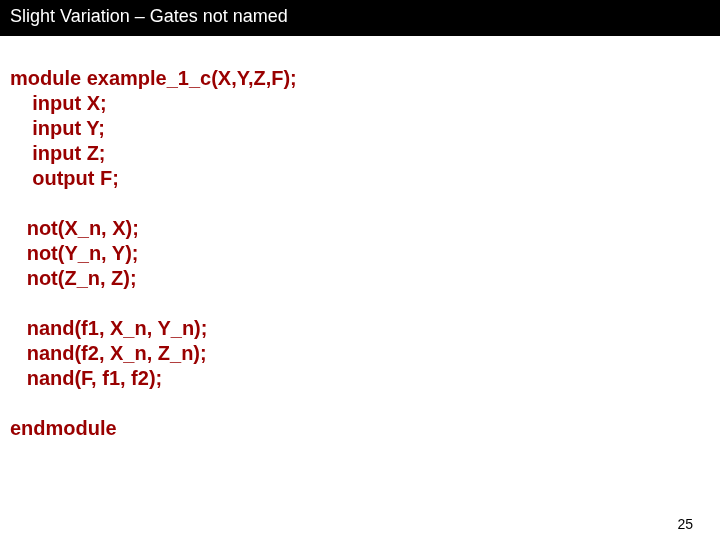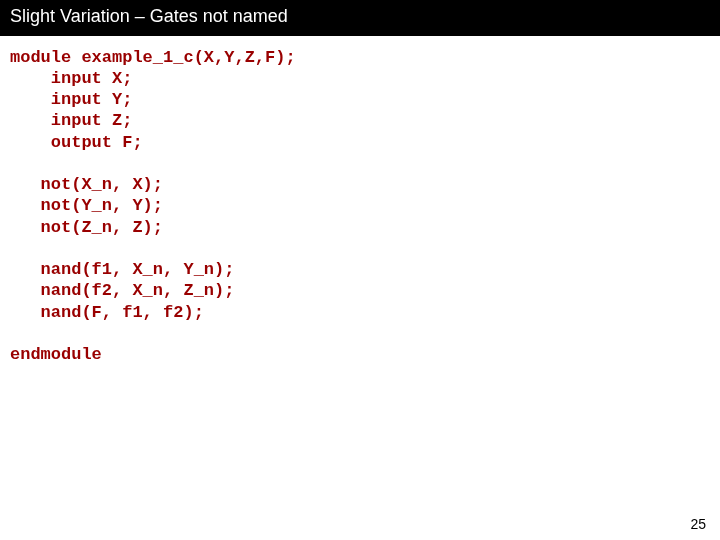--- a/index.html
+++ b/index.html
@@ -14,32 +14,32 @@
   }
   .title-bar {
     background: #000000;
     color: #ffffff;
     padding: 6px 10px 8px 10px;
     font-size: 18px;
     font-weight: 400;
     line-height: 1.2;
   }
   .code-block {
-    font-family: Liberation Mono, monospace;
-    font-size: 17px;
+    font-family: Liberation Sans, sans-serif;
+    font-size: 20px;
     font-weight: bold;
     color: #990000;
     white-space: pre;
-    padding: 11px 0 0 10px;
+    padding: 30px 0 0 10px;
     line-height: 1.25;
   }
   .page-number {
     position: absolute;
     bottom: 8px;
-    right: 14px;
+    right: 27px;
     font-size: 14px;
     color: #000000;
     font-family: Arial, sans-serif;
   }
 </style>
 </head>
 <body>
 
 <div class="title-bar">Slight Variation – Gates not named</div>
 

